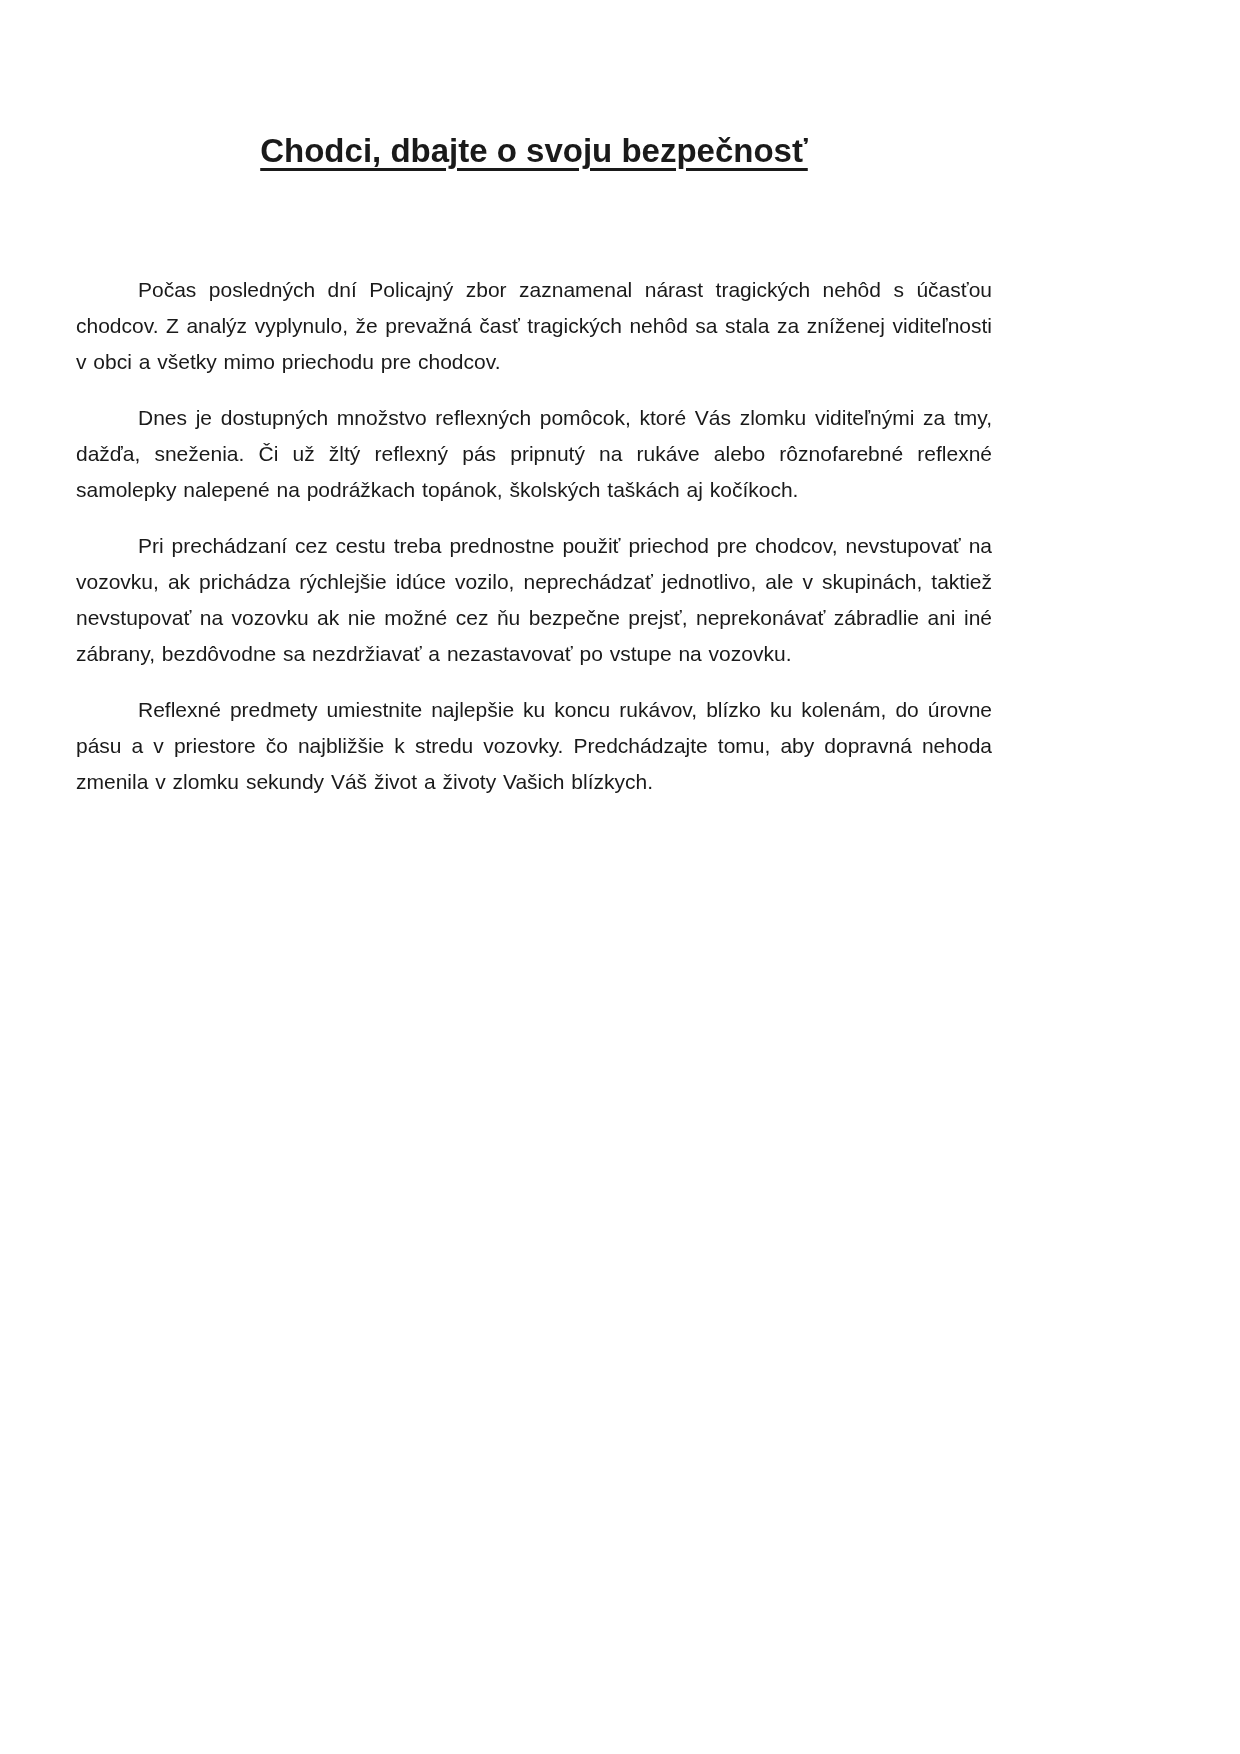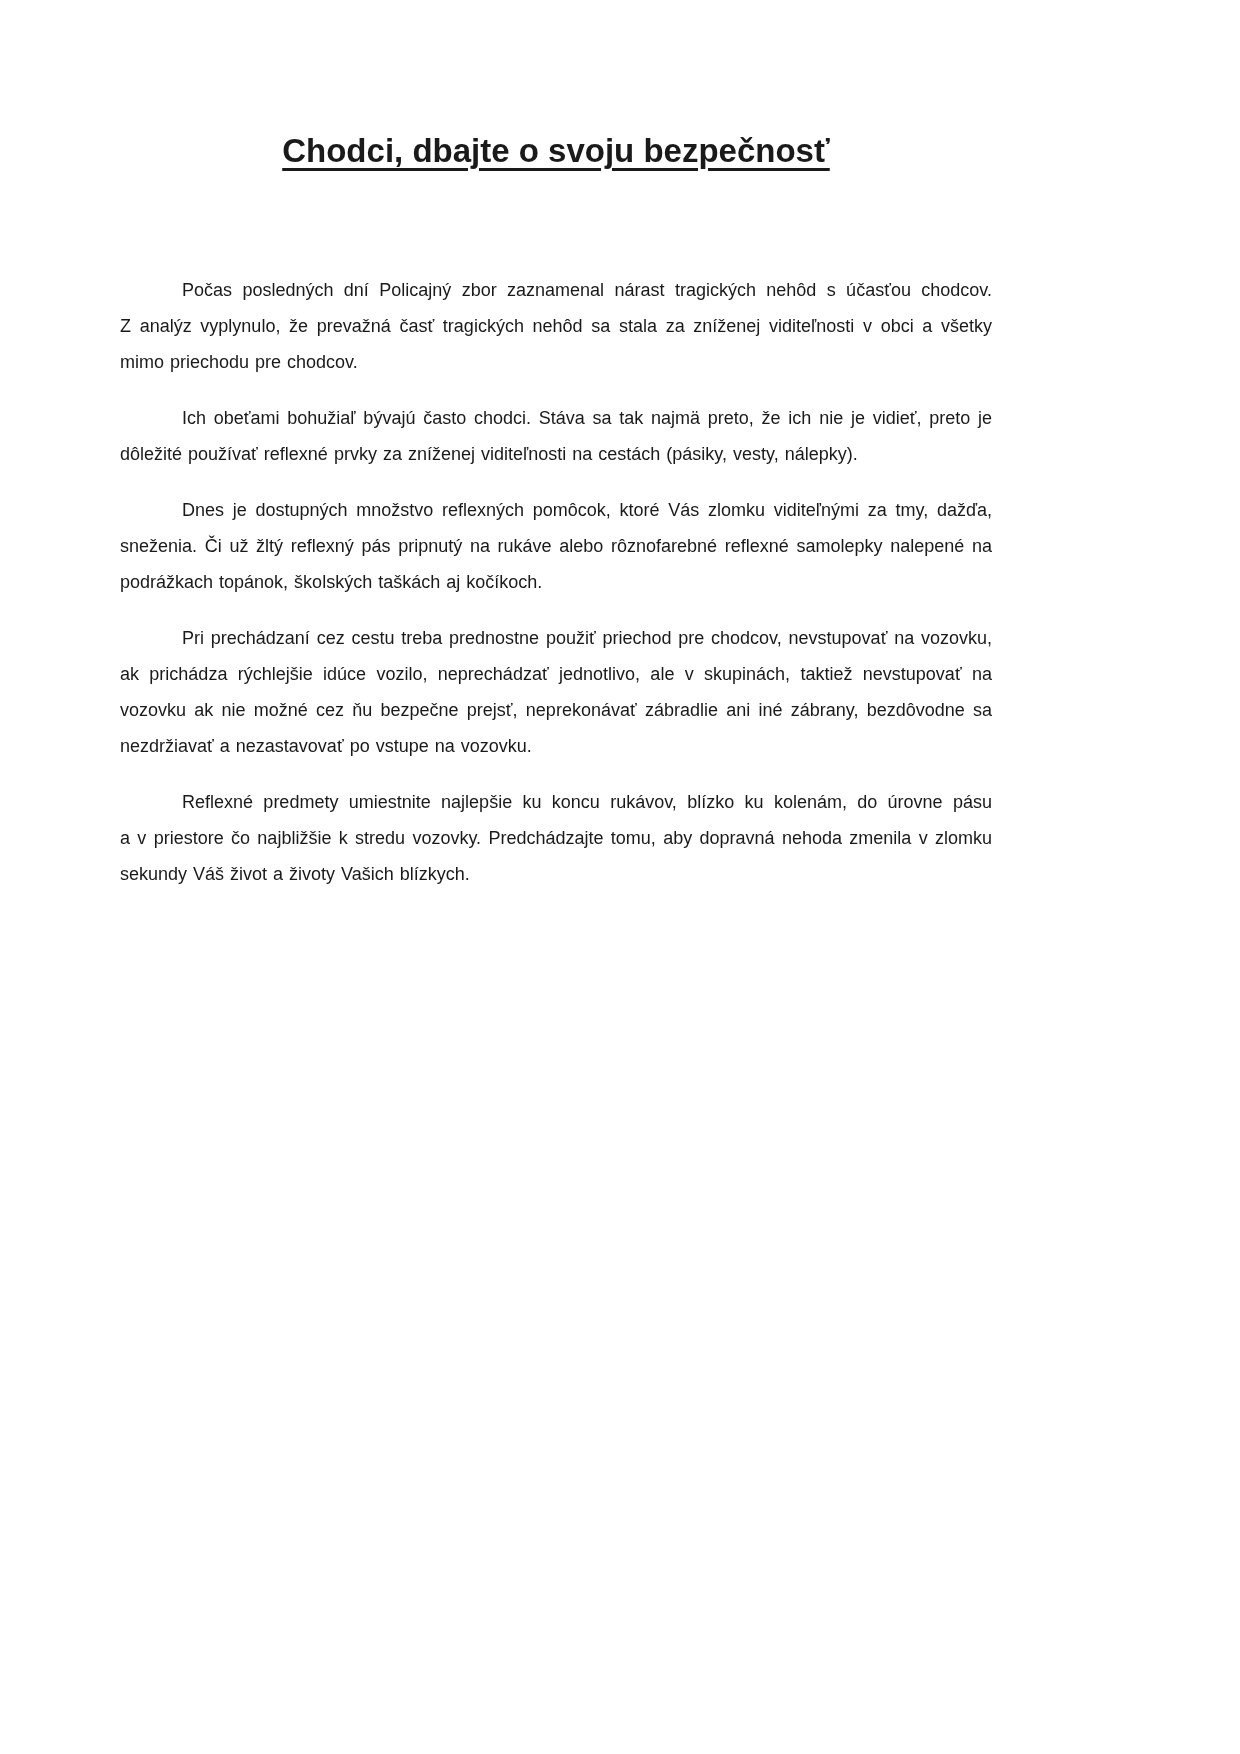--- a/index.html
+++ b/index.html
@@ -5,54 +5,53 @@
     * { margin: 0; padding: 0; box-sizing: border-box; }
     html, body {
       background: #ffffff;
       font-family: "Liberation Sans", "DejaVu Sans", sans-serif;
     }
     .page {
       position: relative;
       width: 1144px;
       height: 1754px;
       background: #ffffff;
-      padding: 132px 152px 0 120px;
+      padding: 132px 152px 0 76px;
       overflow: hidden;
     }
     .doc-title {
       text-align: center;
       font-size: 33px;
       font-weight: 700;
       color: #1a1a1a;
       letter-spacing: 0px;
       margin: 0 0 102px 0;
     }
     .doc-title .title-text {
       text-decoration: underline;
       text-decoration-thickness: 3px;
       text-underline-offset: 6px;
     }
     .body-text p {
-      font-size: 18px;
+      font-size: 21px;
       line-height: 36px;
       color: #1a1a1a;
       text-align: justify;
       text-indent: 62px;
       margin: 0 0 20px 0;
       word-spacing: 1px;
     }
   </style>
 </head>
 <body>
 
 <div class="page">
   <h1 class="doc-title">
     <span class="title-text">Chodci, dbajte o svoju bezpečnosť</span>
   </h1>
 
   <div class="body-text">
     <p>Počas posledných dní Policajný zbor zaznamenal nárast tragických nehôd s&nbsp;účasťou chodcov. Z&nbsp;analýz vyplynulo, že prevažná časť tragických nehôd sa stala za zníženej viditeľnosti v obci a všetky mimo priechodu pre chodcov.</p>
-    <p>Ich obeťami bohužiaľ bývajú často chodci. Stáva sa tak najmä preto, že ich nie je vidieť, preto je dôležité používať reflexné prvky za zníženej viditeľnosti na cestách (pásiky, vesty, nálepky).</p>
     <p>Dnes je dostupných množstvo reflexných pomôcok, ktoré Vás zlomku viditeľnými za tmy, dažďa, sneženia. Či už žltý reflexný pás pripnutý na rukáve alebo rôznofarebné reflexné samolepky nalepené na podrážkach topánok, školských taškách aj kočíkoch.</p>
     <p>Pri prechádzaní cez cestu treba prednostne použiť priechod pre chodcov, nevstupovať na vozovku, ak prichádza rýchlejšie idúce vozilo, neprechádzať jednotlivo, ale v&nbsp;skupinách, taktiež nevstupovať na vozovku ak nie možné cez ňu bezpečne prejsť, neprekonávať zábradlie ani iné zábrany, bezdôvodne sa nezdržiavať a&nbsp;nezastavovať po vstupe na vozovku.</p>
     <p>Reflexné predmety umiestnite najlepšie ku koncu rukávov, blízko ku kolenám, do úrovne pásu a&nbsp;v&nbsp;priestore čo najbližšie k&nbsp;stredu vozovky. Predchádzajte tomu, aby dopravná nehoda zmenila v&nbsp;zlomku sekundy Váš život a&nbsp;životy Vašich blízkych.</p>
   </div>
 </div>
 
 </body></html>

